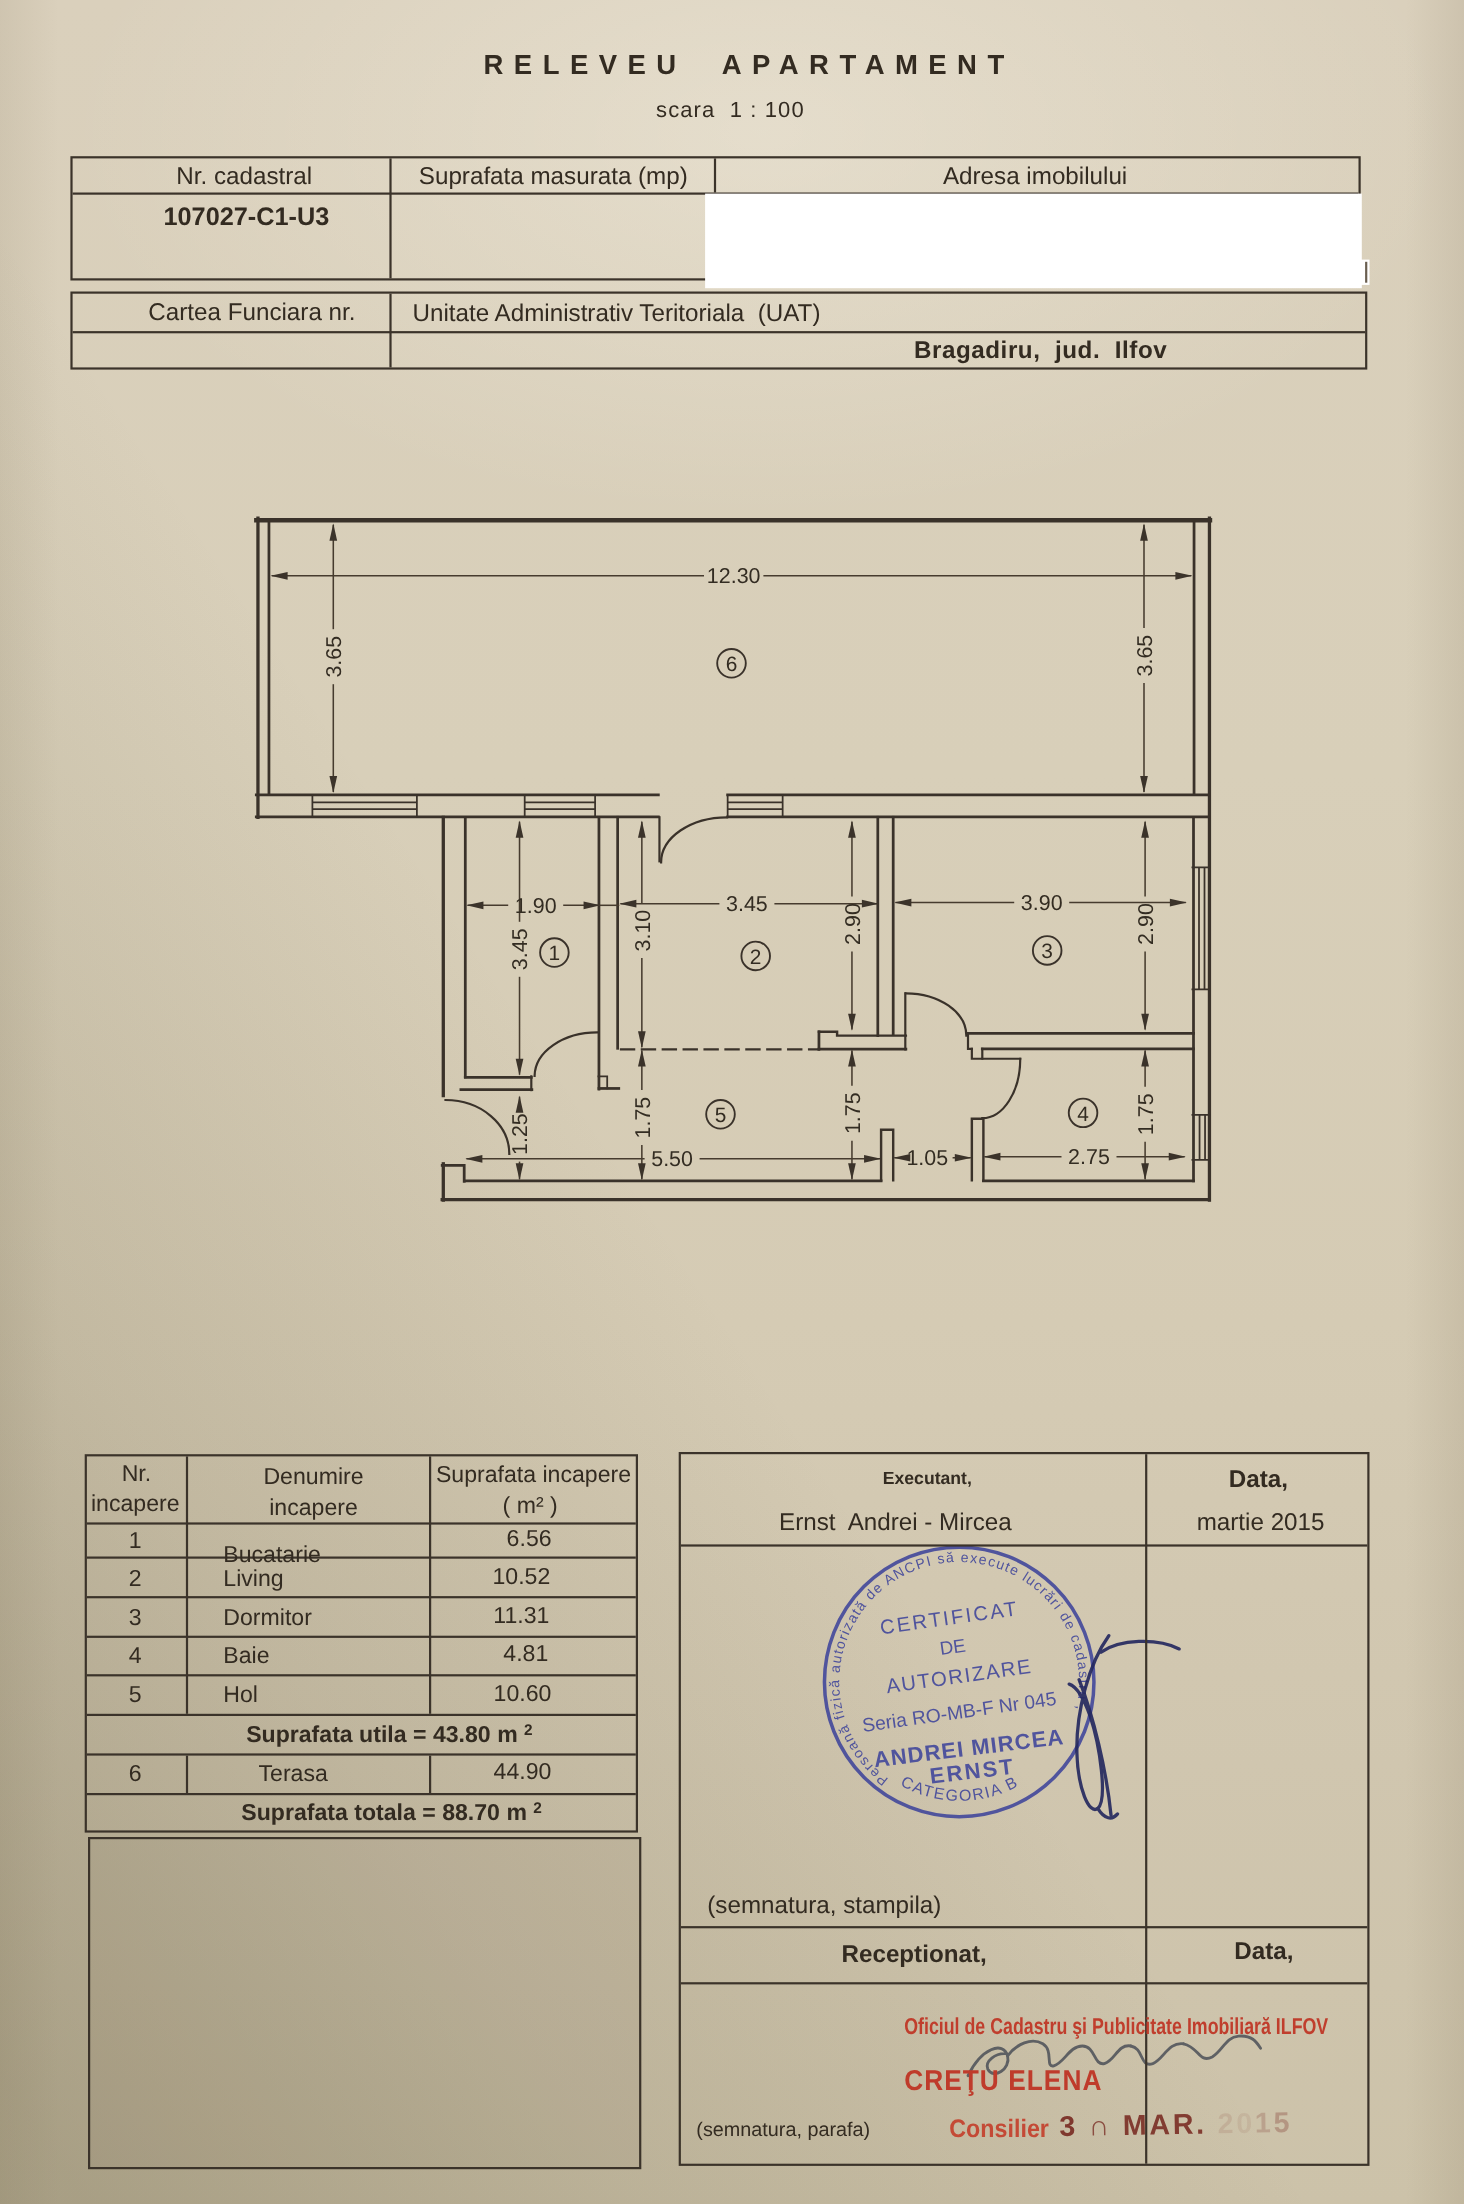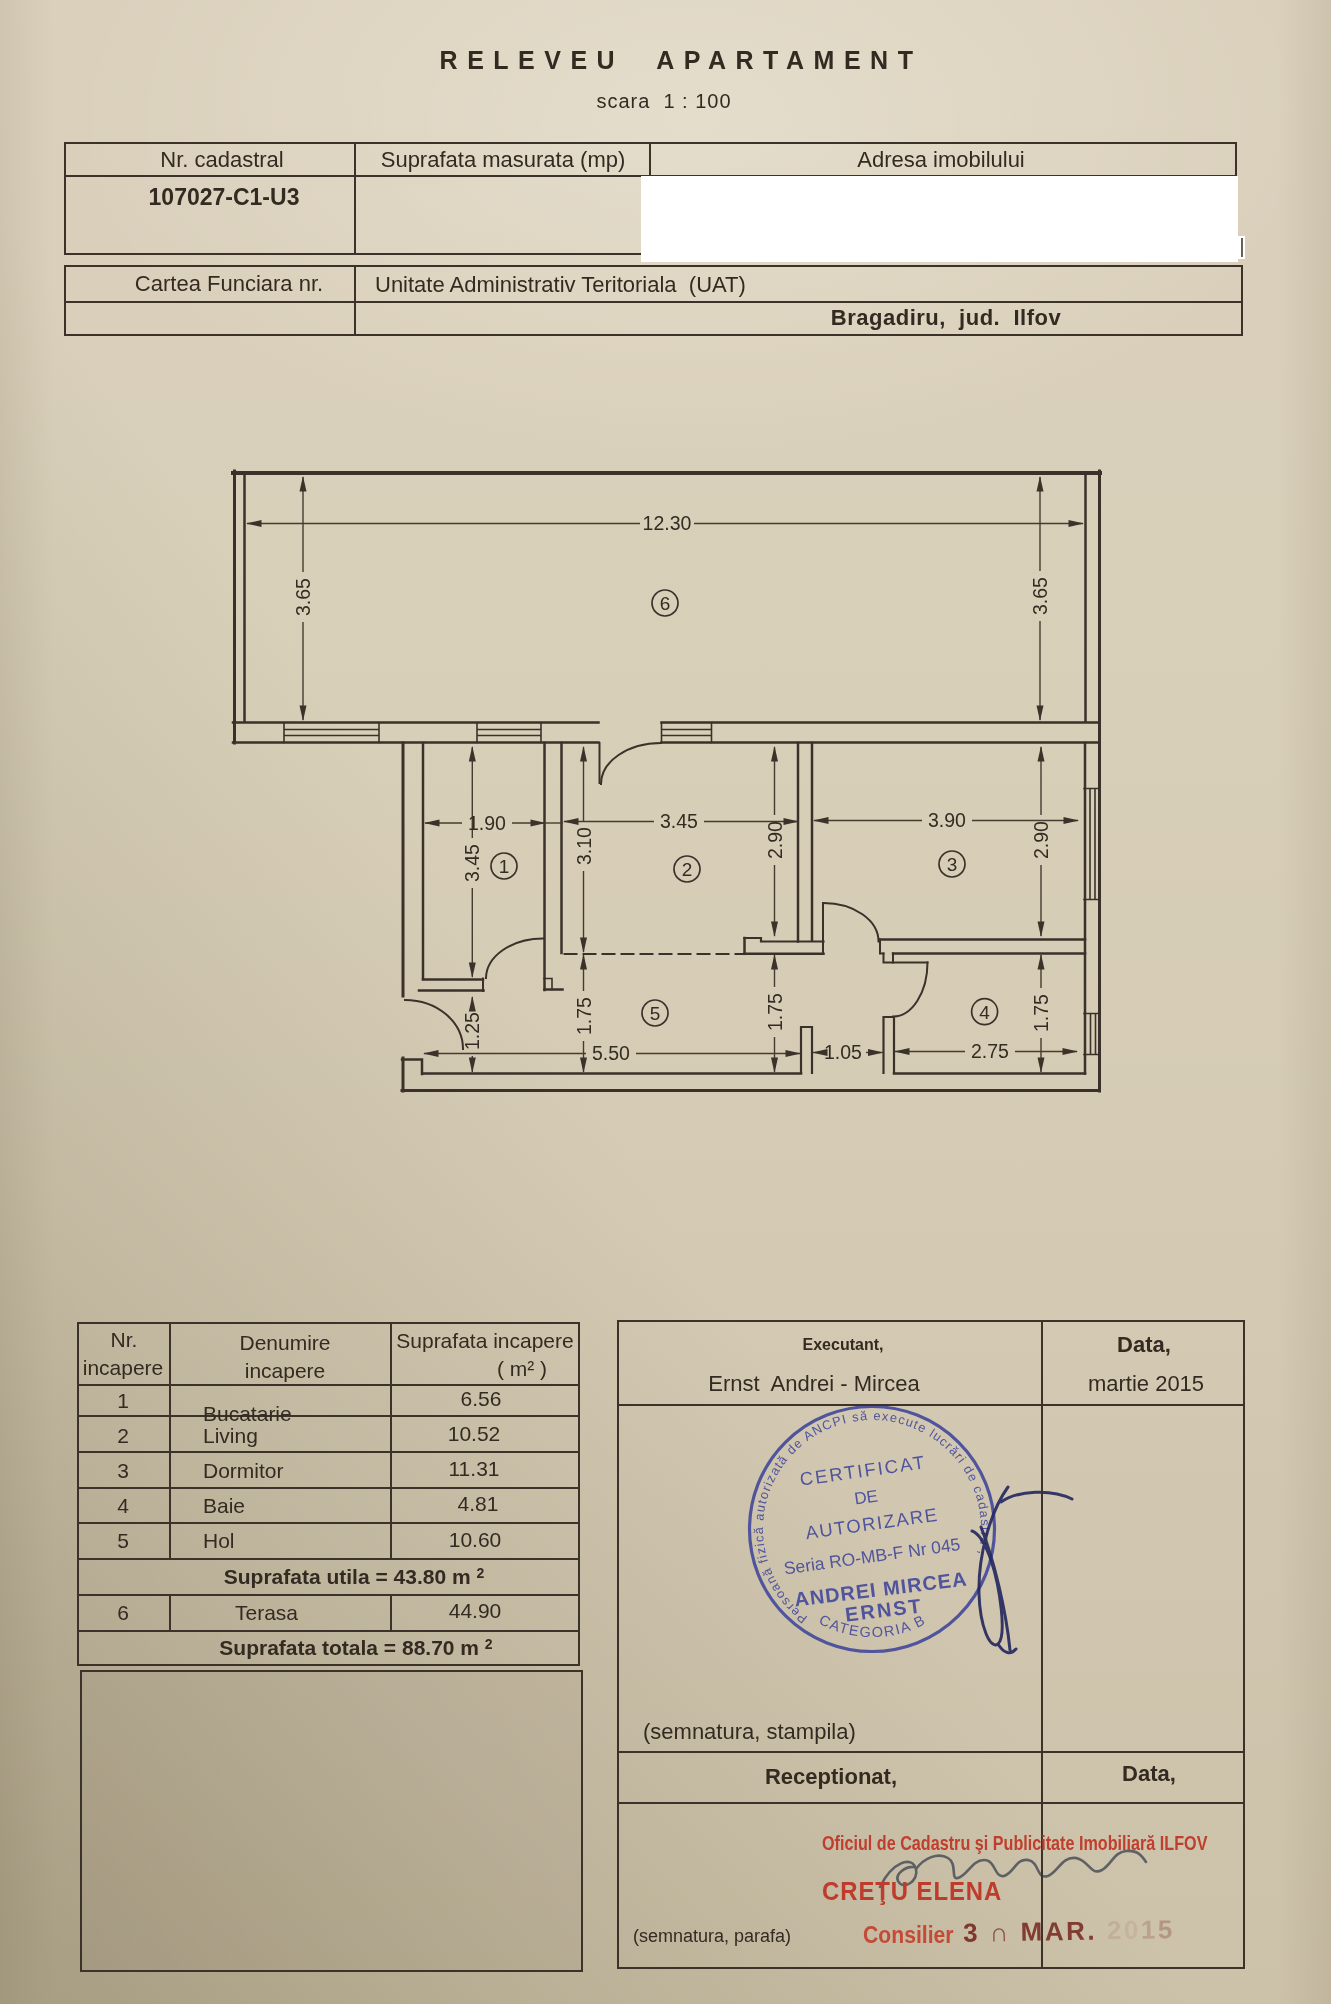--- a/index.html
+++ b/index.html
@@ -347,21 +347,21 @@
   <div class="abs ctr" style="left:124px;top:1340px;font-size:21px;">Nr.</div>
 
   <div class="abs ctr" style="left:123px;top:1368px;font-size:21px;">incapere</div>
 
   <div class="abs ctr" style="left:285px;top:1343px;font-size:21px;">Denumire</div>
 
   <div class="abs ctr" style="left:285px;top:1371px;font-size:21px;">incapere</div>
 
   <div class="abs ctr" style="left:485px;top:1341px;font-size:21px;">Suprafata incapere</div>
 
-  <div class="abs ctr" style="left:482px;top:1369px;font-size:21px;margin-left:40px;">( m² )</div>
+  <div class="abs ctr" style="left:482px;top:1369px;font-size:21px;">( m² )</div>
 
   <div class="abs ctr" style="left:123px;top:1401px;font-size:21px;">1</div>
 
   <div class="abs" style="left:203px;top:1389px;font-size:21px;margin-top:13px;">Bucatarie</div>
 
   <div class="abs ctr" style="left:481px;top:1399px;font-size:21px;">6.56</div>
 
   <div class="abs ctr" style="left:123px;top:1436px;font-size:21px;">2</div>
 
   <div class="abs" style="left:203px;top:1424px;font-size:21px;">Living</div>

